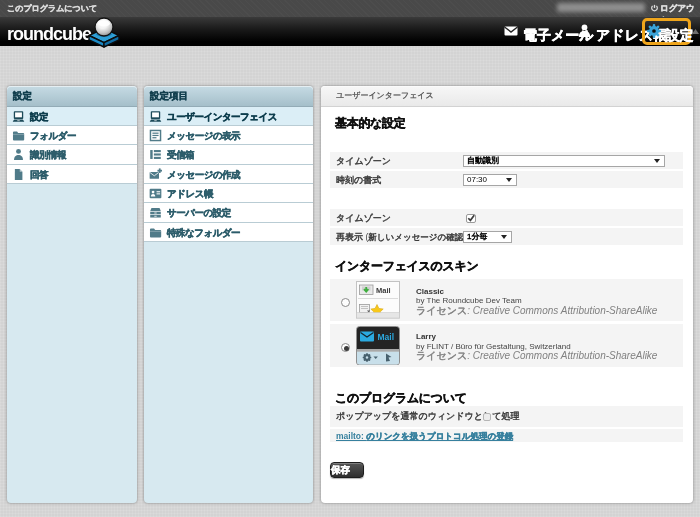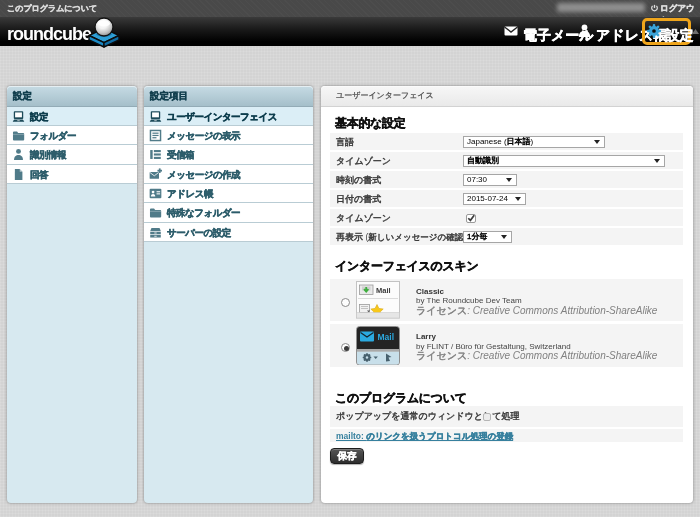--- a/index.html
+++ b/index.html
@@ -53,23 +53,23 @@
 .sel1 .arr { position:absolute; right:4px; top:3.2px; width:0; height:0;
   border-left:3px solid transparent; border-right:3px solid transparent; border-top:4px solid #222; }
 .cb { position:absolute; background:#fff; border:1px solid #9a9a9a; border-radius:2px; }
 .radio { position:absolute; width:9px; height:9px; border:1px solid #8a8a8a; border-radius:50%; background:#fdfdfd; }
 .radio.on:after { content:""; position:absolute; left:2px; top:2px; width:5px; height:5px; border-radius:50%; background:#3b3b3b; }
 .skintxt { position:absolute; left:86px; font-size:8px; color:#444; line-height:9.4px; }
 .skintxt b { font-size:8px; color:#333; }
 .skintxt .lic { font-style:italic; color:#818181; font-size:10px; }
 .skintxt .lic .jp { font-style:normal; }
 .link { font-size:8.5px; color:#37809e; text-decoration:underline; font-weight:bold; }
-#savebtn { position:absolute; left:9px; top:362px; width:34px; height:16px; border-radius:4px;
+#savebtn { position:absolute; left:9px; top:376px; width:34px; height:16px; border-radius:4px;
   background:linear-gradient(180deg,#555,#2e2e2e); border:1px solid #1d1d1d;
-  color:#fff; font-size:9.5px; font-weight:bold; text-align:center; line-height:14px;
+  color:#fff; font-size:9.5px; font-weight:bold; line-height:14px;
   box-shadow:inset 0 1px 0 rgba(255,255,255,.25), 0 1px 1px rgba(0,0,0,.3); }
 </style>
 </head>
 <body>
 <svg width="0" height="0" style="position:absolute">
 <defs>
 <symbol id="s-mon" viewBox="0 0 16 16" fill="currentColor">
   <rect x="2.2" y="1.5" width="11.6" height="9.5" rx="1"></rect>
   <rect x="3.8" y="3" width="8.4" height="6" fill="#fff"></rect>
   <path d="M1 13.8 L2.8 11.8 H13.2 L15 13.8 Q15 14.6 14.2 14.6 H1.8 Q1 14.6 1 13.8 Z"></path>
@@ -234,52 +234,44 @@
         </svg>
         <span class="txt jp">メッセージの作成</span>
       </div>
     <div class="lrow">
         <svg width="13" height="13" viewBox="0 0 16 16" class="i-card">
           <use href="#s-card"></use>
         </svg>
         <span class="txt jp">アドレス帳</span>
       </div>
     <div class="lrow">
+        <svg width="13" height="13" viewBox="0 0 16 16" class="i-srv">
+          <use href="#s-srv"></use>
+        </svg>
+        <span class="txt jp">サーバーの設定</span>
+      </div>
+    <div class="lrow">
         <svg width="13" height="13" viewBox="0 0 16 16" class="i-fol">
           <use href="#s-fol"></use>
         </svg>
         <span class="txt jp">特殊なフォルダー</span>
-      </div>
-    <div class="lrow">
-        <svg width="13" height="13" viewBox="0 0 16 16" class="i-srv">
-          <use href="#s-srv"></use>
-        </svg>
-        <span class="txt jp">サーバーの設定</span>
       </div>
   </div>
 </div>
 
 <div id="mainpanel" class="abs panel">
   <div class="ptitle jpl">ユーザーインターフェイス</div>
   <div class="h2 jp" style="top:29px">基本的な設定</div>
-  <div class="frow" style="top:47.5px;height:17px">
-      <span class="lab jp">言語</span>
-    <span class="sel1" style="width:142px">Japanese (<span class="jp">日本語</span>)<span class="arr"></span></span>
-    </div>
   <div class="frow" style="top:66.5px;height:17px">
       <span class="lab jp">タイムゾーン</span>
     <span class="sel1" style="width:202.5px"><span class="jp">自動識別</span><span class="arr"></span></span>
     </div>
   <div class="frow" style="top:85.5px;height:17px">
       <span class="lab jp">時刻の書式</span>
     <span class="sel1" style="width:54px">07:30<span class="arr"></span></span>
-    </div>
-  <div class="frow" style="top:104.5px;height:17px">
-      <span class="lab jp">日付の書式</span>
-    <span class="sel1" style="width:63px">2015-07-24<span class="arr"></span></span>
     </div>
   <div class="frow" style="top:123.5px;height:17px">
       <span class="lab jp">タイムゾーン</span>
     <span class="cb" style="left:136px;top:4.5px;width:9.5px;height:9.5px">
         <svg width="8.5" height="8.5" viewBox="0 0 10 10" style="position:absolute;left:0px;top:-0.5px">
           <path d="M1.5 5 L4 7.5 L8.5 1.5" stroke="#3d3d3d" stroke-width="2" fill="none"></path>
         </svg>
       </span>
     </div>
   <div class="frow" style="top:142.5px;height:17px">

